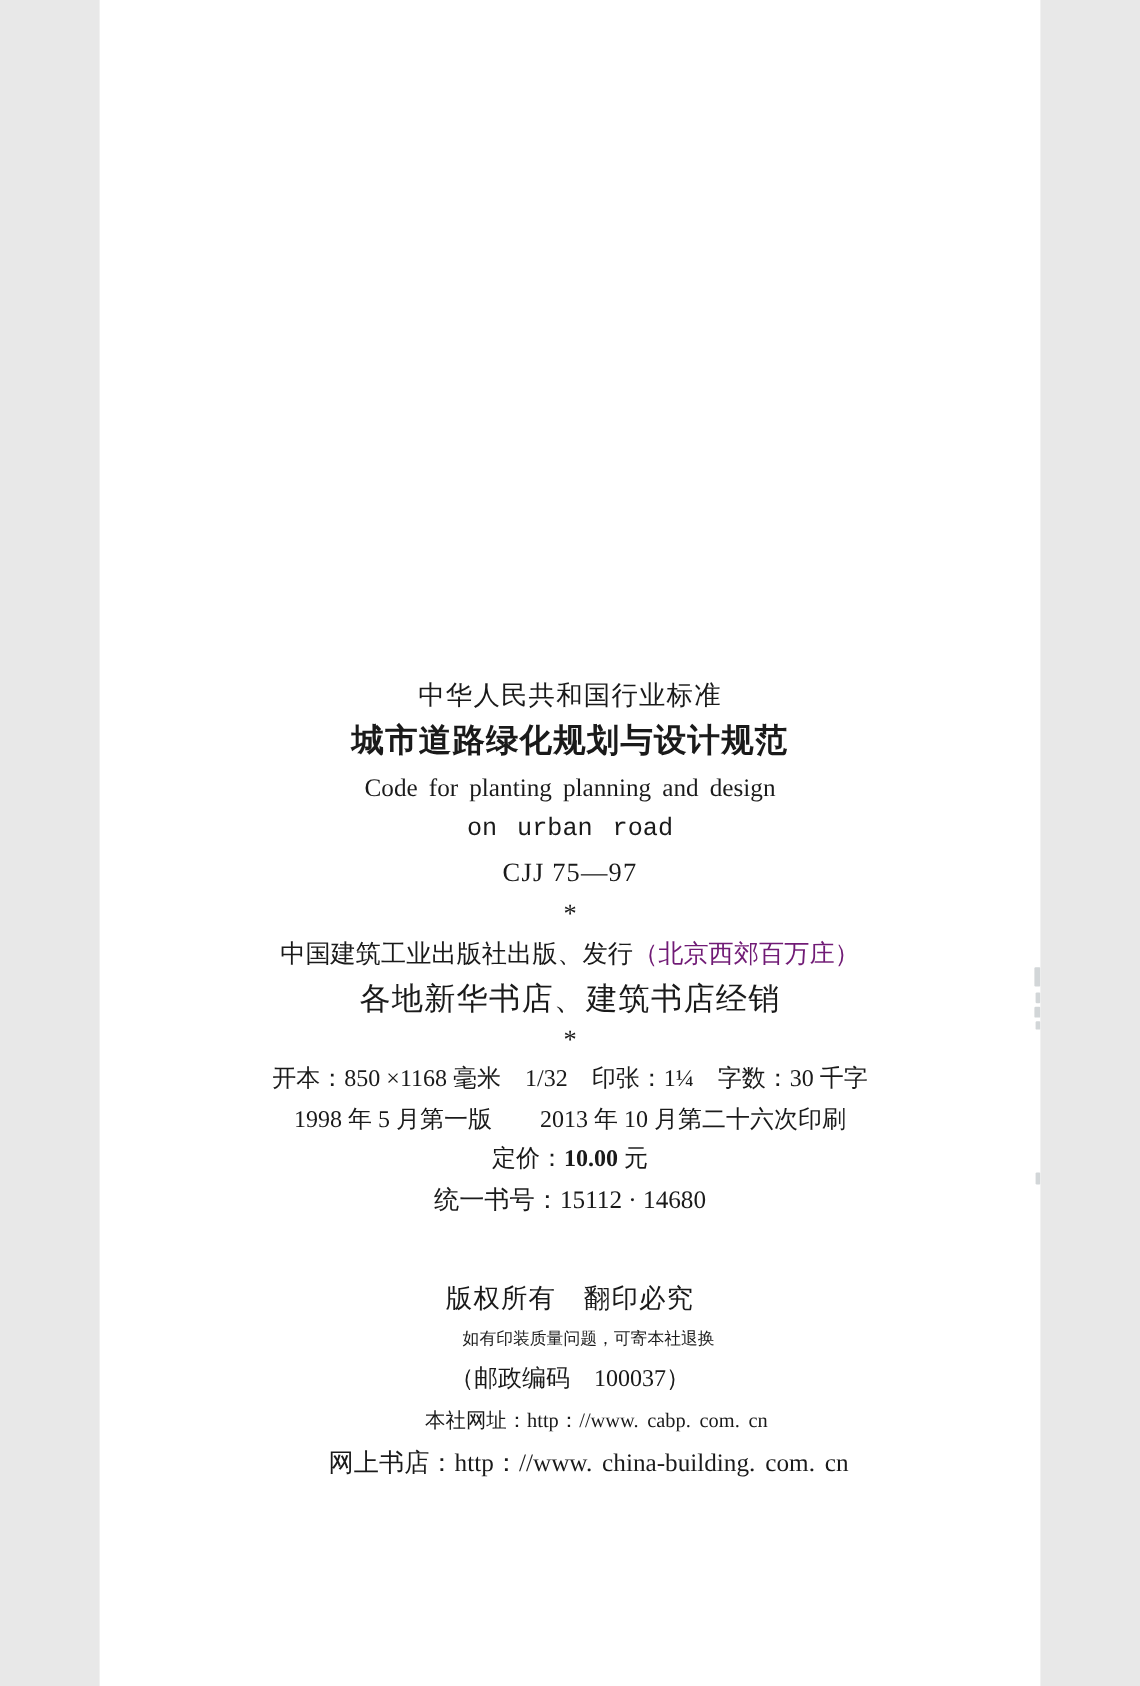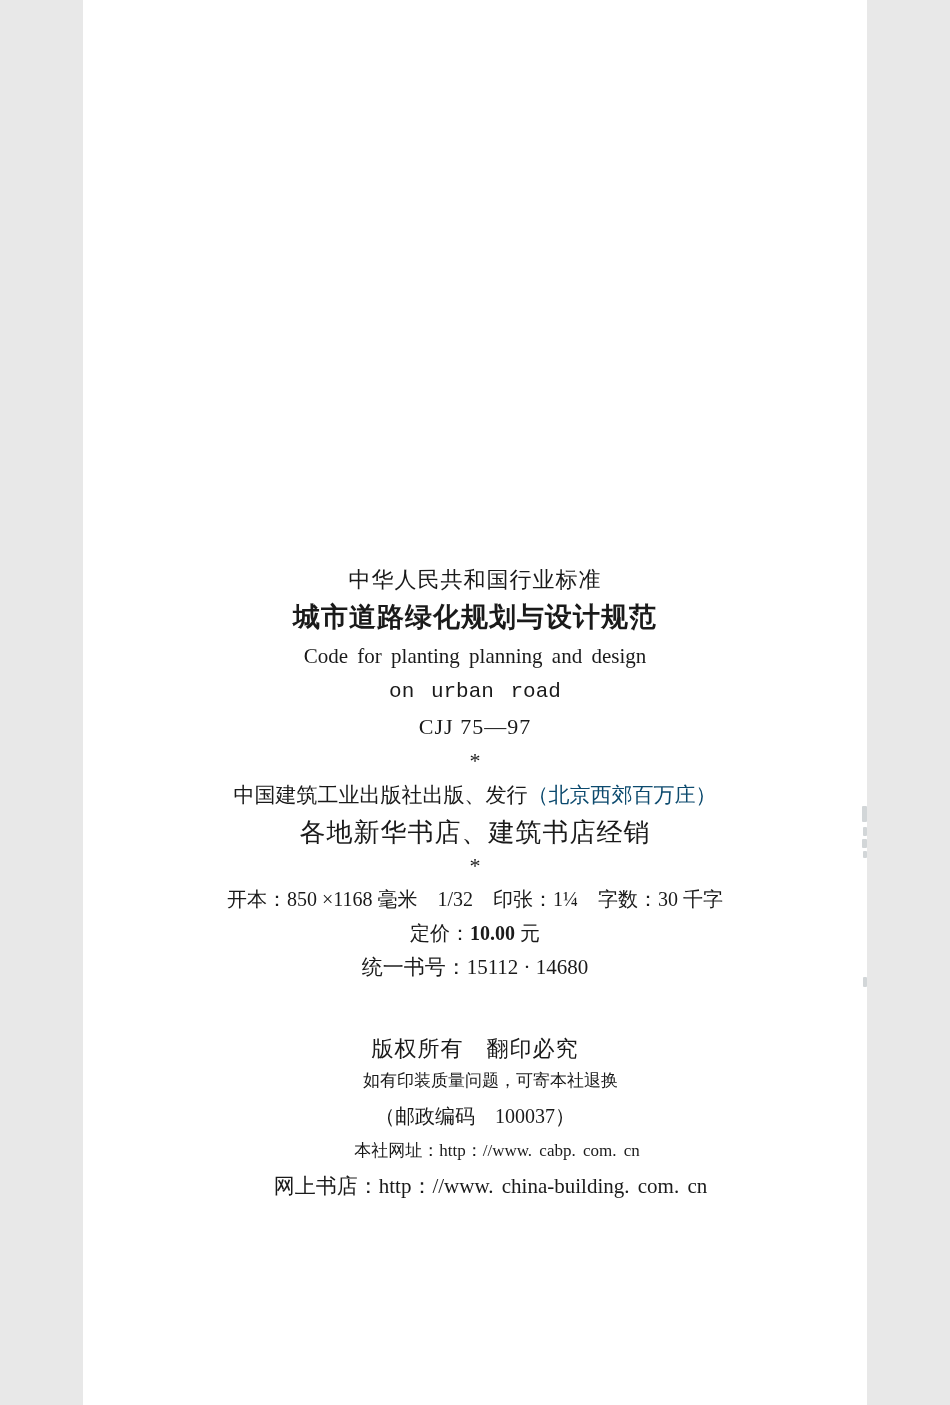--- a/index.html
+++ b/index.html
@@ -23,30 +23,30 @@
   .line { white-space: pre; }
 
   .std-class   { font-size: 22px; line-height: 32px; letter-spacing: 1px; font-family: "Liberation Serif","DejaVu Serif",serif; }
   .title-cn    { font-size: 27px; line-height: 42px; letter-spacing: 1px; font-weight: 700; font-family: "Liberation Sans","DejaVu Sans",sans-serif; }
   .title-en    { font-size: 21px; line-height: 36px; word-spacing: 4px; font-family: "Liberation Serif","DejaVu Serif",serif; }
   .title-en2   { font-size: 21px; line-height: 35px; word-spacing: 4px; font-family: Liberation Mono, monospace; }
   .std-code    { font-size: 22px; line-height: 36px; letter-spacing: 1px; font-family: "Liberation Serif","DejaVu Serif",serif; }
   .star1       { font-size: 22px; line-height: 32px; font-family: "Liberation Serif","DejaVu Serif",serif; }
   .star2       { font-size: 22px; line-height: 30px; font-family: "Liberation Serif","DejaVu Serif",serif; }
   .publisher   { font-size: 21px; line-height: 37px; font-family: "Liberation Serif","DejaVu Serif",serif; }
-  .publisher .loc { color: #0c4a6e; text-align: center; }
+  .publisher .loc { color: #701a75; text-align: center; }
   .distributor { font-size: 26px; line-height: 37px; letter-spacing: 1px; font-family: "Liberation Serif","DejaVu Serif",serif; }
   .printer     { font-size: 22px; line-height: 38px; letter-spacing: 1px; font-family: "Liberation Serif","DejaVu Serif",serif; }
   .spec        { font-size: 20px; line-height: 36px; font-family: "Liberation Serif","DejaVu Serif",serif; }
   .edition     { font-size: 20px; line-height: 33px; font-family: "Liberation Serif","DejaVu Serif",serif; }
   .price       { font-size: 20px; line-height: 33px; font-family: "Liberation Serif","DejaVu Serif",serif; }
   .price .val  { font-weight: 700; }
   .booknum     { font-size: 21px; line-height: 34px; font-family: "Liberation Serif","DejaVu Serif",serif; }
   .copyright   { font-size: 22px; line-height: 33px; font-weight: 400; letter-spacing: 1px; font-family: "Liberation Sans","DejaVu Sans",sans-serif; margin-top: 48px; }
-  .quality     { font-size: 17px; line-height: 34px; font-family: Liberation Mono, monospace; margin-left: 31px; }
+  .quality     { font-size: 14px; line-height: 34px; font-family: Liberation Sans, sans-serif; margin-left: 31px; }
   .postal      { font-size: 20px; line-height: 34px; font-family: "Liberation Serif","DejaVu Serif",serif; }
   .weblink     { font-size: 17px; line-height: 35px; word-spacing: 3px; font-family: Liberation Serif, serif; padding-left: 44px; }
   .shoplink    { font-size: 21px; line-height: 36px; word-spacing: 3px; font-family: "Liberation Serif","DejaVu Serif",serif; padding-left: 31px; }
 
   .scan-artifact {
     position: absolute;
     right: 0;
     background: #d2d6d8;
     border-radius: 1px;
   }
@@ -70,20 +70,21 @@
     <div class="line std-code">CJJ 75—97</div>
 
     <div class="line star1">*</div>
 
     <div class="line publisher"><span>中国建筑工业出版社出版、发行</span><span class="loc">（北京西郊百万庄）</span></div>
     <div class="line distributor">各地新华书店、建筑书店经销</div>
 
     <div class="line star2">*</div>
 
     <div class="line spec">开本：850 ×1168 毫米　1/32　印张：1¼　字数：30 千字</div>
+    <div class="line edition">1998 年 5 月第一版　　2013 年 10 月第二十六次印刷</div>
     <div class="line price"><span>定价：</span><span class="val">10.00</span><span> 元</span></div>
     <div class="line booknum">统一书号：15112 · 14680</div>
 
     <div class="line copyright">版权所有　翻印必究</div>
     <div class="line quality">如有印装质量问题，可寄本社退换</div>
     <div class="line postal">（邮政编码　100037）</div>
 
     <div class="line weblink">本社网址：http：//www. cabp. com. cn</div>
     <div class="line shoplink">网上书店：http：//www. china-building. com. cn</div>
 

